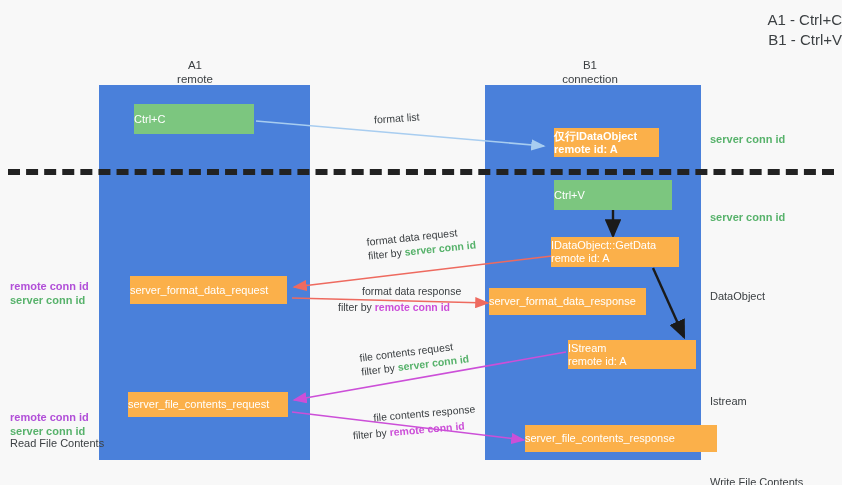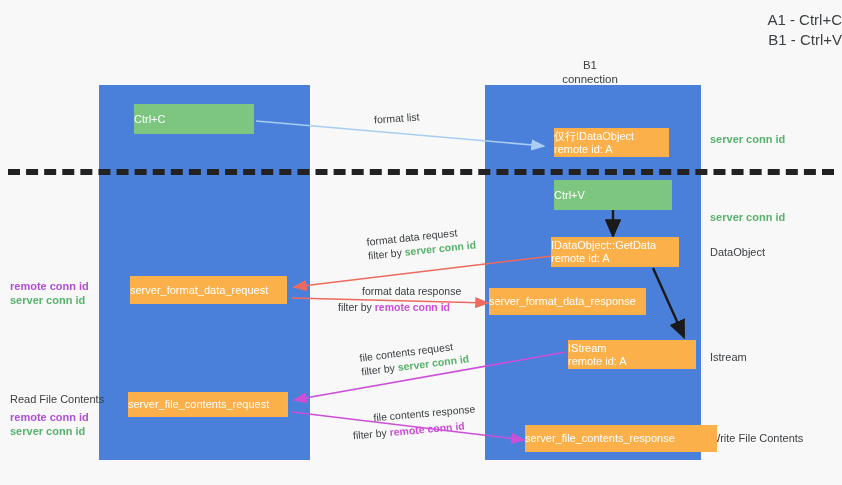--- a/index.html
+++ b/index.html
@@ -68,21 +68,21 @@
   
   .anno {
     position: absolute;
     font-size: 11px;
     line-height: 14px;
     color: #3c4043;
     white-space: nowrap;
   }
   .anno.green-t { color: #57b26b; font-weight: bold; }
   .anno.purple-t { color: #b14fd8; font-weight: bold; }
-  .anno.plain { color: #3c4043; }
+  .anno.plain { color: #3c4043; margin-top: 44px; }
 
   
   .edge-label {
     position: absolute;
     font-size: 10.5px;
     line-height: 14px;
     color: #3c4043;
     white-space: nowrap;
     z-index: 7;
   }
@@ -113,20 +113,24 @@
 </head>
 <body>
 
 <div id="canvas">
 
   <div class="title-block">
     <div>A1 - Ctrl+C</div>
     <div>B1 - Ctrl+V</div>
   </div>
 
+  <div class="col-header" style="left:95px; top:58px;">
+    <div>A1</div>
+    <div>remote</div>
+  </div>
   <div class="col-header" style="left:490px; top:58px;">
     <div>B1</div>
     <div>connection</div>
   </div>
 
   <div class="lane" style="left:99px; top:85px; width:211px; height:375px;"></div>
   <div class="lane" style="left:485px; top:85px; width:216px; height:375px;"></div>
 
   <svg class="overlay" viewBox="0 0 842 485">
     <defs>
@@ -158,21 +162,21 @@
 
     <line x1="292" y1="412" x2="524" y2="440" stroke="#cc4fd8" stroke-width="1.6" marker-end="url(#ah-purple)"></line>
   </svg>
 
   <div class="divider"></div>
 
   <div class="box green" style="left:134px; top:104px; width:120px; height:30px;">
     <span>Ctrl+C</span>
   </div>
 
-  <div class="box orange" style="left:554px; top:128px; width:115px; height:29px;">
+  <div class="box orange" style="left:554px; top:128px; width:105px; height:29px;font-weight:bold;">
     <span>仅行IDataObject</span>
     <span class="l2">remote id: A</span>
   </div>
 
   <div class="box green" style="left:554px; top:180px; width:118px; height:30px;">
     <span>Ctrl+V</span>
   </div>
 
   <div class="box orange" style="left:551px; top:237px; width:128px; height:30px;">
     <span>IDataObject::GetData</span>

